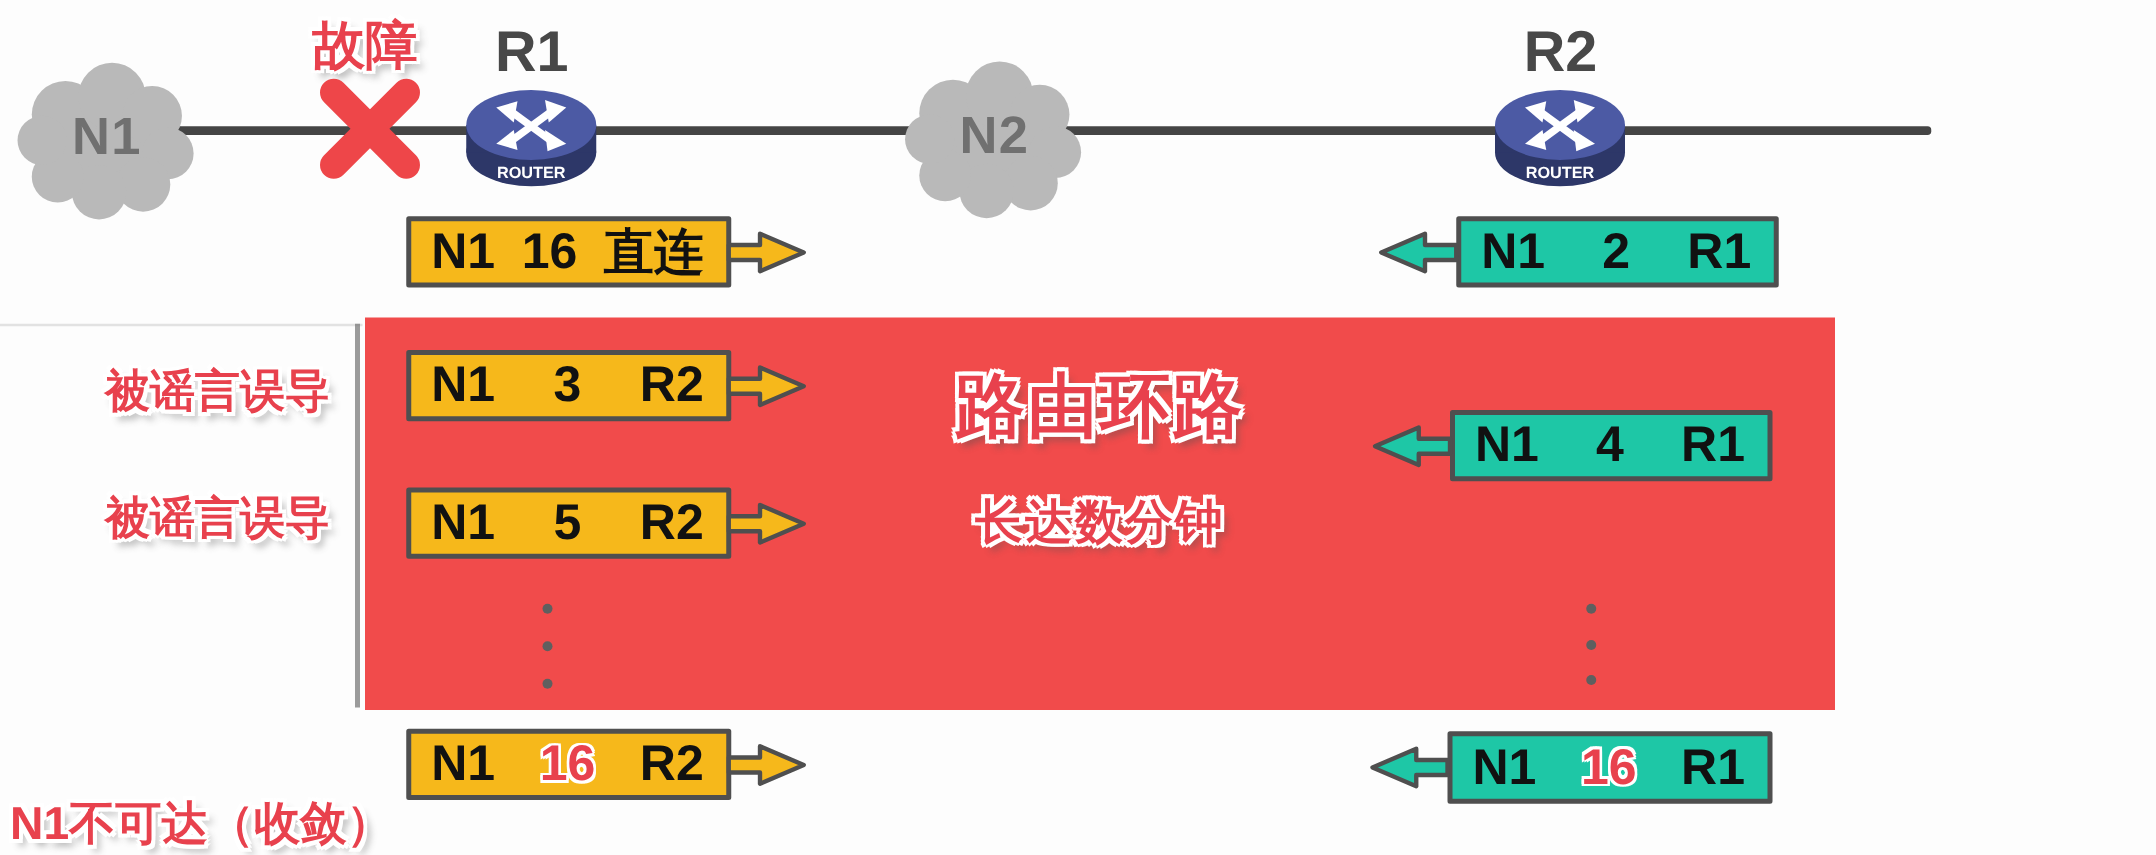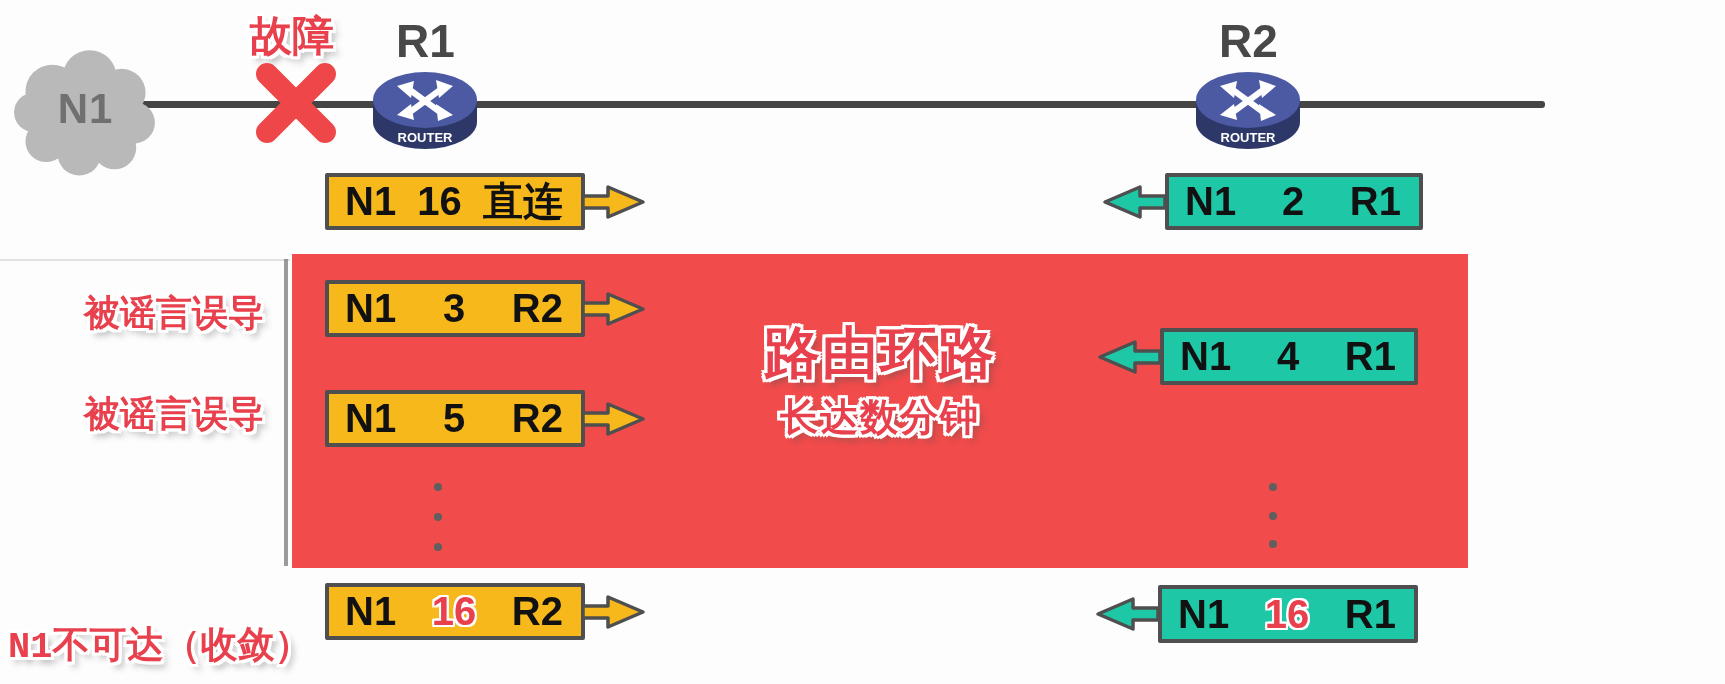--- a/index.html
+++ b/index.html
@@ -42,21 +42,21 @@
   }
   .route-box.yellow{background:#f6b81b;}
   .route-box.teal{background:#1ec7a6;}
   .route-box .alert{
     color:#e8414d;
     text-shadow:-2px -2px 0 #fff,2px -2px 0 #fff,-2px 2px 0 #fff,2px 2px 0 #fff,
       -2px 0 0 #fff,2px 0 0 #fff,0 -2px 0 #fff,0 2px 0 #fff;
   }
   
   .loop-panel{background:#f14b4b;}
-  .loop-title{width:100%;text-align:center;font-size:56px;letter-spacing:2px;margin-top:28px;}
+  .loop-title{width:100%;text-align:center;font-size:56px;letter-spacing:2px;}
   .loop-subtitle{width:100%;text-align:center;font-size:38px;letter-spacing:2px;}
   
   .dot{width:8px;height:8px;border-radius:50%;background:#5f5f5f;}
   
   .hairline-h{height:2px;background:#e2e2e2;}
   .hairline-v{width:4px;background:#7a7a7a;opacity:.75;}
 </style>
 </head>
 <body>
 
@@ -82,20 +82,36 @@
         <circle cx="117" cy="76" r="20"></circle>
           <circle cx="98" cy="100" r="21"></circle>
         <circle cx="64" cy="106" r="21"></circle>
           <circle cx="32" cy="94" r="20"></circle>
         <circle cx="20" cy="66" r="19"></circle>
       </g>
     </svg>
     <span class="cloud-label">N1</span>
   </div>
 
+  <div class="abs cloud" style="left:723px;top:43px;">
+    <svg viewBox="0 0 140 130">
+      <g fill="#b9b9b9">
+        <circle cx="70" cy="66" r="42"></circle>
+          <circle cx="38" cy="46" r="26"></circle>
+        <circle cx="74" cy="32" r="26"></circle>
+          <circle cx="105" cy="47" r="23"></circle>
+        <circle cx="117" cy="76" r="20"></circle>
+          <circle cx="98" cy="100" r="21"></circle>
+        <circle cx="64" cy="106" r="21"></circle>
+          <circle cx="32" cy="94" r="20"></circle>
+        <circle cx="20" cy="66" r="19"></circle>
+      </g>
+    </svg>
+    <span class="cloud-label">N2</span>
+  </div>
 
 
   <div class="abs red-outline" style="left:250px;top:8px;font-size:42px;">故障</div>
   <div class="abs xmark" style="left:252px;top:58px;">
       <span></span>
       <span></span>
     </div>
 
   <div class="abs router-label" style="left:396px;top:14px;">R1</div>
   <svg class="abs" style="left:369px;top:64px;" width="112" height="90" viewBox="0 0 112 90">
@@ -177,21 +193,21 @@
     <polygon points="2,14 27,14 27,5 62,20 27,35 27,26 2,26" fill="#f6b81b" stroke="#4f4f4f" stroke-width="3.5" stroke-linejoin="round"></polygon>
   </svg>
 
   <div class="abs dot" style="left:434px;top:483px;"></div>
   <div class="abs dot" style="left:434px;top:513px;"></div>
   <div class="abs dot" style="left:434px;top:543px;"></div>
   <div class="abs dot" style="left:1269px;top:483px;"></div>
   <div class="abs dot" style="left:1269px;top:512px;"></div>
   <div class="abs dot" style="left:1269px;top:540px;"></div>
 
-  <div class="abs red-outline" style="left:8px;top:620px;font-size:37px;font-family:Liberation Mono, monospace;">N1不可达（收敛）</div>
+  <div class="abs red-outline" style="left:8px;top:634px;font-size:37px;">N1不可达（收敛）</div>
 
   <div class="abs route-box yellow" style="left:325px;top:583px;width:260px;height:57px;">
     <span>N1</span>
     <span class="alert">16</span>
     <span>R2</span>
   </div>
   <svg class="abs" style="left:581px;top:592px;" width="66" height="40" viewBox="0 0 66 40">
     <polygon points="2,14 27,14 27,5 62,20 27,35 27,26 2,26" fill="#f6b81b" stroke="#4f4f4f" stroke-width="3.5" stroke-linejoin="round"></polygon>
   </svg>
 

